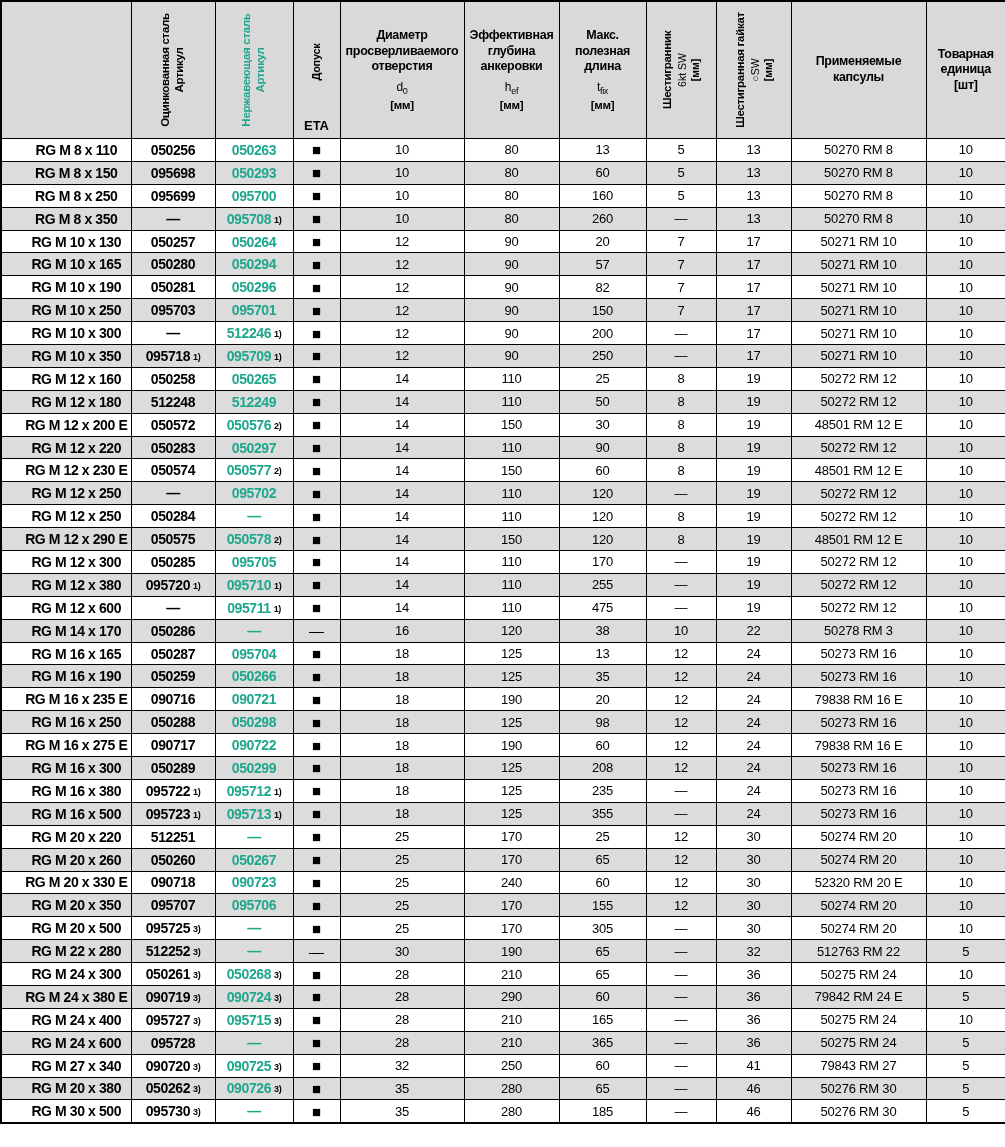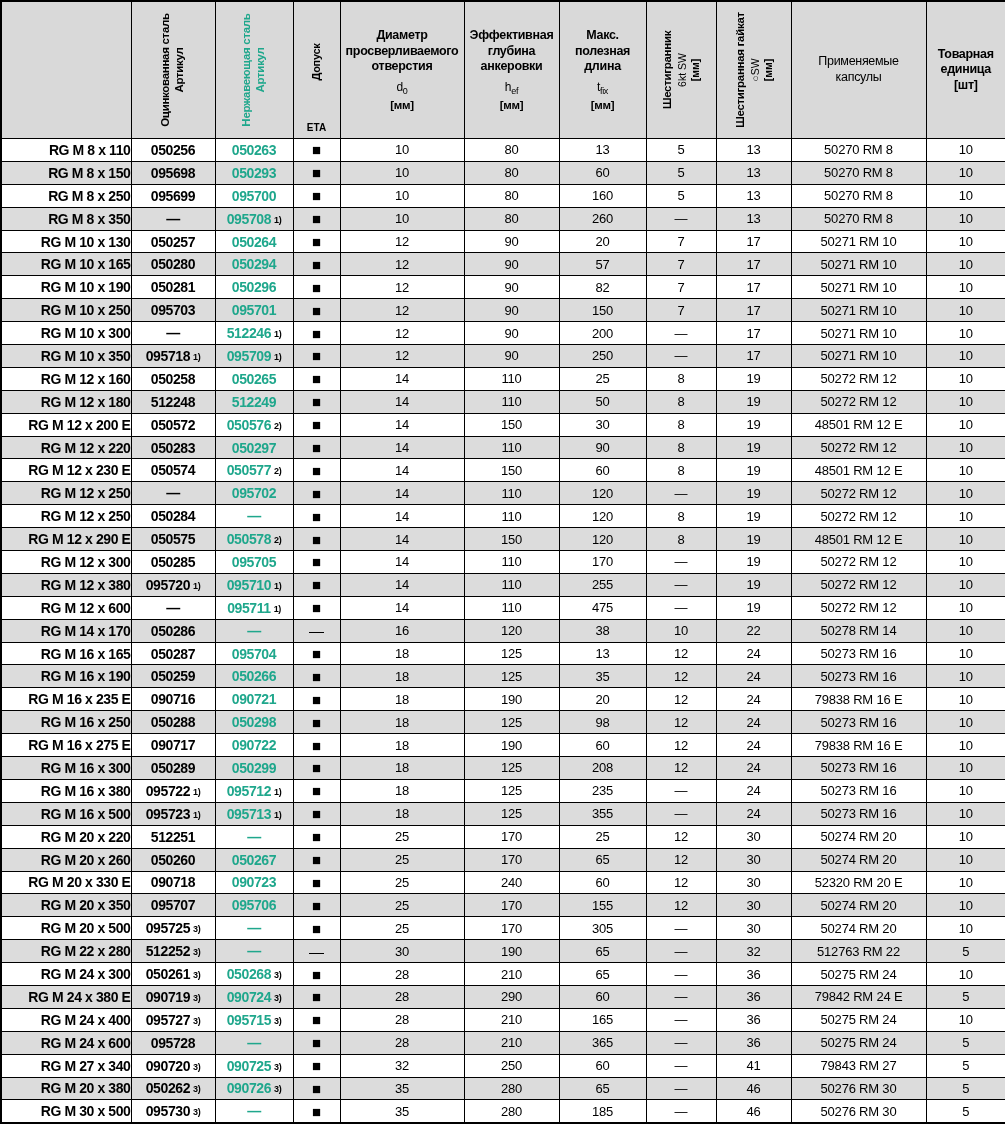--- a/index.html
+++ b/index.html
@@ -19,35 +19,35 @@
   .rot { position:absolute; top:50%; left:50%;
          transform:translate(-50%,-50%) rotate(-90deg);
          text-align:center; line-height:1.2; }
   .rot div { white-space:nowrap; }
   .rot .t1 { font-size:11.5px; font-weight:bold; letter-spacing:-0.3px; }
   .rot .t2 { font-size:11px; font-weight:bold; letter-spacing:-0.3px; }
   .rot .sub2 { font-size:10.5px; font-weight:normal; margin-top:1px; }
   .rot .unit2 { font-size:10.5px; font-weight:bold; margin-top:1px; }
 
   .eta-txt { position:absolute; bottom:5px; left:0; right:0; text-align:center;
-             font-size:10px; font-weight:bold; }
+             font-size:13px; font-weight:bold; }
   .dopusk { top:44%; }
 
   
   .hblock { font-size:12.5px; line-height:1.25; letter-spacing:-0.3px; }
   .hblock .formula { font-weight:normal; font-size:12px; margin-top:5px; }
   .hblock .formula sub { font-size:9px; }
   .hblock .unit { font-size:11.5px; margin-top:0; }
-  .hblock.light { font-weight:normal; }
+  .hblock.light { font-weight:bold; }
 
   
   tbody td { height:21.9px; text-align:center; vertical-align:middle;
              font-size:13px; letter-spacing:-0.2px; background:#fff; line-height:1; }
   tbody tr.alt td { background:#dcdcdc; }
-  td.name { text-align:right; padding-left:20px; font-weight:bold; font-size:14px; letter-spacing:-0.4px;margin-left:17px; }
+  td.name { text-align:center; padding-left:20px; font-weight:bold; font-size:14px; letter-spacing:-0.4px;margin-left:17px; }
   td.artnum { font-weight:bold; font-size:14px; letter-spacing:-0.4px; }
   td.a4col { color:#1fa78c; }
   td.eta { font-size:15px; }
   .note { font-size:9px; font-weight:bold; margin-left:3px; position:relative; top:-1px; color:#000; }
 </style>
 </head>
 <body>
 
 <div id="wrap">
 <table>
@@ -418,21 +418,21 @@
         <tr class="alt">
           <td class="name"><span>RG M 14 x 170</span></td>
           <td class="artnum"><span>050286</span></td>
           <td class="artnum a4col"><span>—</span></td>
           <td class="eta"><span>—</span></td>
           <td class="val"><span>16</span></td>
           <td class="val"><span>120</span></td>
           <td class="val"><span>38</span></td>
           <td class="val"><span>10</span></td>
           <td class="val"><span>22</span></td>
-          <td class="val"><span>50278 RM 14</span></td>
+          <td class="val"><span>50278 RM 3</span></td>
           <td class="val"><span>10</span></td>
         </tr>
         <tr>
           <td class="name"><span>RG M 16 x 165</span></td>
           <td class="artnum"><span>050287</span></td>
           <td class="artnum a4col"><span>095704</span></td>
           <td class="eta"><span>■</span></td>
           <td class="val"><span>18</span></td>
           <td class="val"><span>125</span></td>
           <td class="val"><span>13</span></td>

